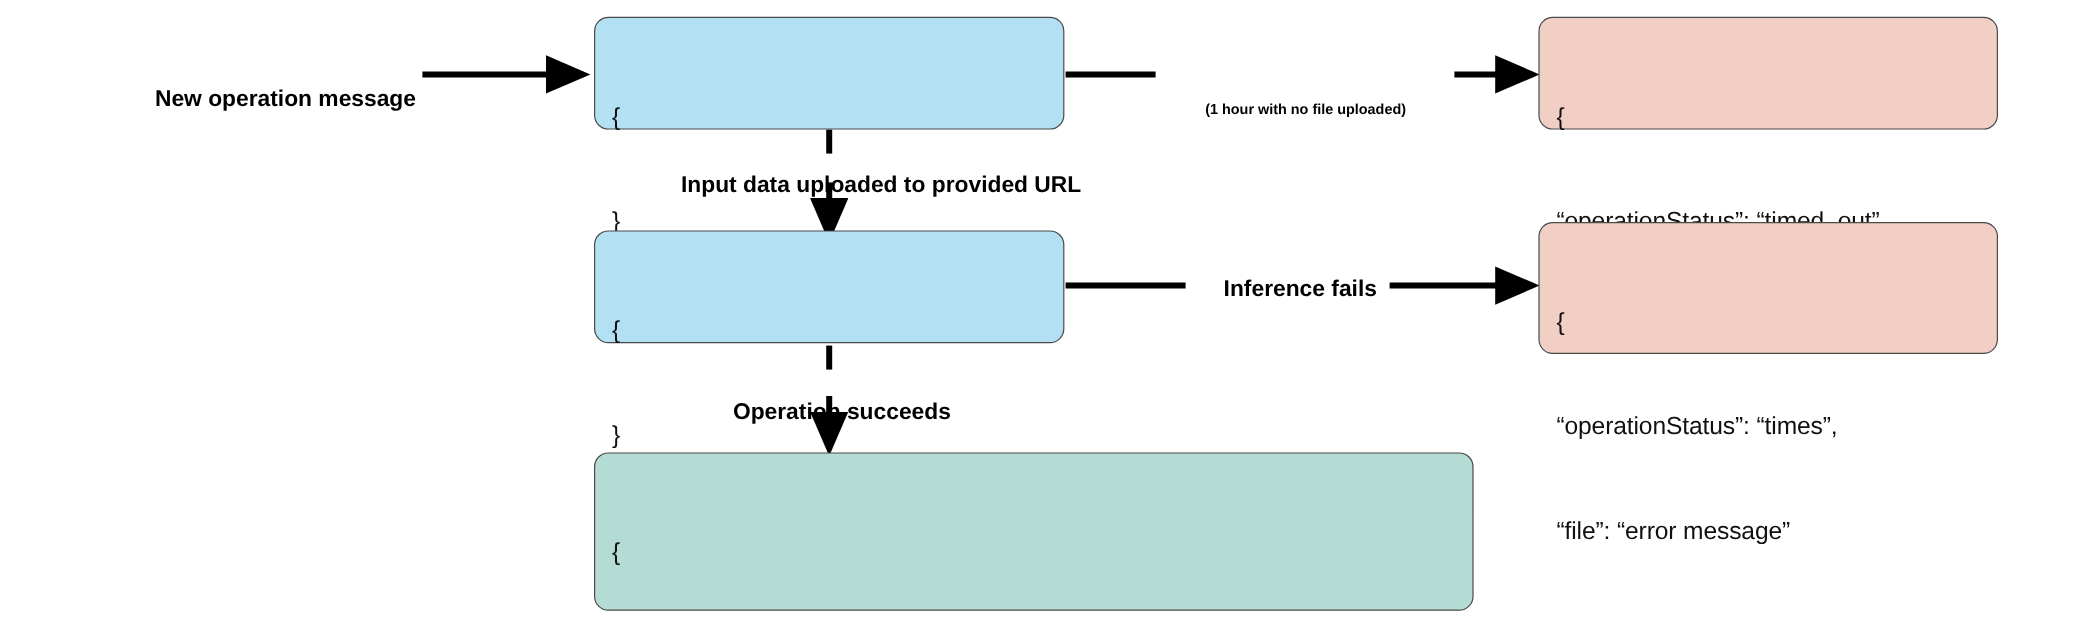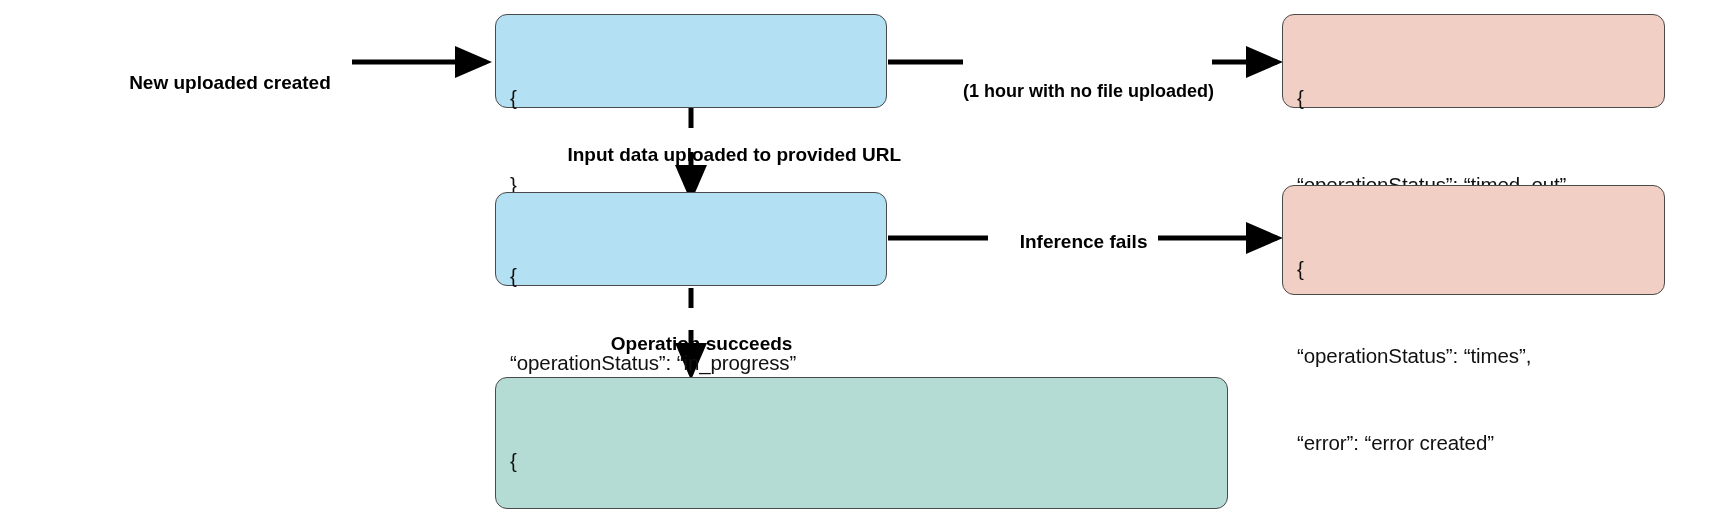--- a/index.html
+++ b/index.html
@@ -41,21 +41,21 @@
     font-size: 19px;
     font-weight: bold;
     color: #000000;
     white-space: pre;
     text-align: center;
     line-height: 22px;
     font-family: "Liberation Sans", sans-serif;
   }
   .edge-label .sub {
     display: block;
-    font-size: 18px;
+    font-size: 12px;
     font-weight: bold;
   }
   svg.wires {
     position: absolute;
     left: 0;
     top: 0;
     width: 1733px;
     height: 521px;
     pointer-events: none;
   }
@@ -97,41 +97,40 @@
   </div>
 
   <div class="node node-red" style="left:1282px; top:14px; width:383px; height:94px;">
     <span class="ln">{</span>
     <span class="ln">“operationStatus”: “timed_out”</span>
     <span class="ln">}</span>
   </div>
 
   <div class="node node-blue" style="left:495px; top:192px; width:392px; height:94px;">
     <span class="ln">{</span>
-    <span class="ln">“operationStatus”: “in_progress”</span>
     <span class="ln">}</span>
   </div>
 
   <div class="node node-red" style="left:1282px; top:185px; width:383px; height:110px;">
     <span class="ln">{</span>
     <span class="ln">“operationStatus”: “times”,</span>
-    <span class="ln">“error”: “error created”</span>
+    <span class="ln">“file”: “error message”</span>
     <span class="ln">}</span>
   </div>
 
   <div class="node node-green" style="left:495px; top:377px; width:733px; height:132px;">
     <span class="ln">{</span>
     
     
     
     
   </div>
 
   <div class="edge-label" style="left:108px; top:50px; width:230px; text-align:left;">
-    <span>New uploaded created</span>
+    <span>New operation message</span>
   </div>
 
   <div class="edge-label" style="left:963px; top:36px; width:250px;">
     <span class="sub">(1 hour with no file uploaded)</span>
   </div>
 
   <div class="edge-label" style="left:481px; top:122px; width:420px;text-align:right;">
     <span>Input data uploaded to provided URL</span>
   </div>
 

